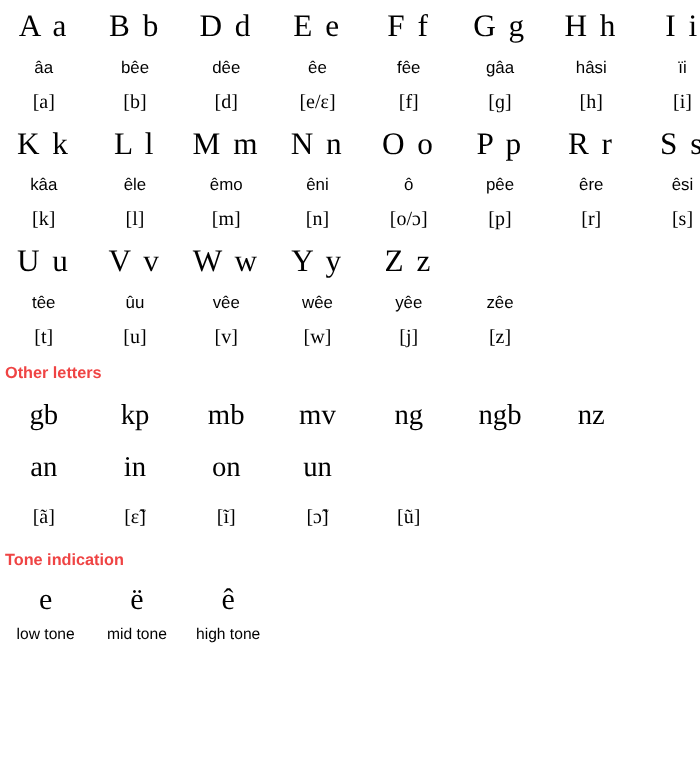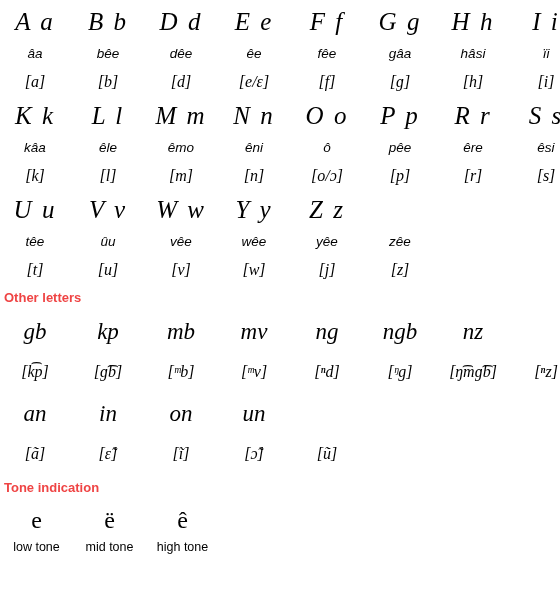--- a/index.html
+++ b/index.html
@@ -53,21 +53,20 @@
 
   .cell-ipa {
     font-family: "Liberation Serif", "DejaVu Serif", serif;
     font-size: 16px;
     line-height: 28px;
     white-space: nowrap;
   }
 
   .row-block {
     margin-bottom: 2px;
-    font-style: italic;
   }
 
   
   .section-heading {
     font-family: "Liberation Sans", "DejaVu Sans", sans-serif;
     font-weight: bold;
     font-size: 13px;
     line-height: 16px;
     padding-left: 4px;
     margin-top: 6px;
@@ -383,46 +382,20 @@
         <div class="cell">
             <div class="dig-letter">ng</div>
           </div>
         <div class="cell">
             <div class="dig-letter">ngb</div>
           </div>
         <div class="cell">
             <div class="dig-letter">nz</div>
           </div>
       </div>
-      <div class="grid-row">
-        <div class="cell">
-            <div class="dig-ipa">[k͡p]</div>
-          </div>
-        <div class="cell">
-            <div class="dig-ipa">[ɡ͡b]</div>
-          </div>
-        <div class="cell">
-            <div class="dig-ipa">[ᵐb]</div>
-          </div>
-        <div class="cell">
-            <div class="dig-ipa">[ᵐv]</div>
-          </div>
-        <div class="cell">
-            <div class="dig-ipa">[ⁿd]</div>
-          </div>
-        <div class="cell">
-            <div class="dig-ipa">[ᵑg]</div>
-          </div>
-        <div class="cell">
-            <div class="dig-ipa">[ŋ͡mɡ͡b]</div>
-          </div>
-        <div class="cell">
-            <div class="dig-ipa">[ⁿz]</div>
-          </div>
-      </div>
     </div>
 
     <div class="row-block">
       <div class="grid-row">
         <div class="cell">
             <div class="dig-letter">an</div>
           </div>
         <div class="cell">
             <div class="dig-letter">in</div>
           </div>

